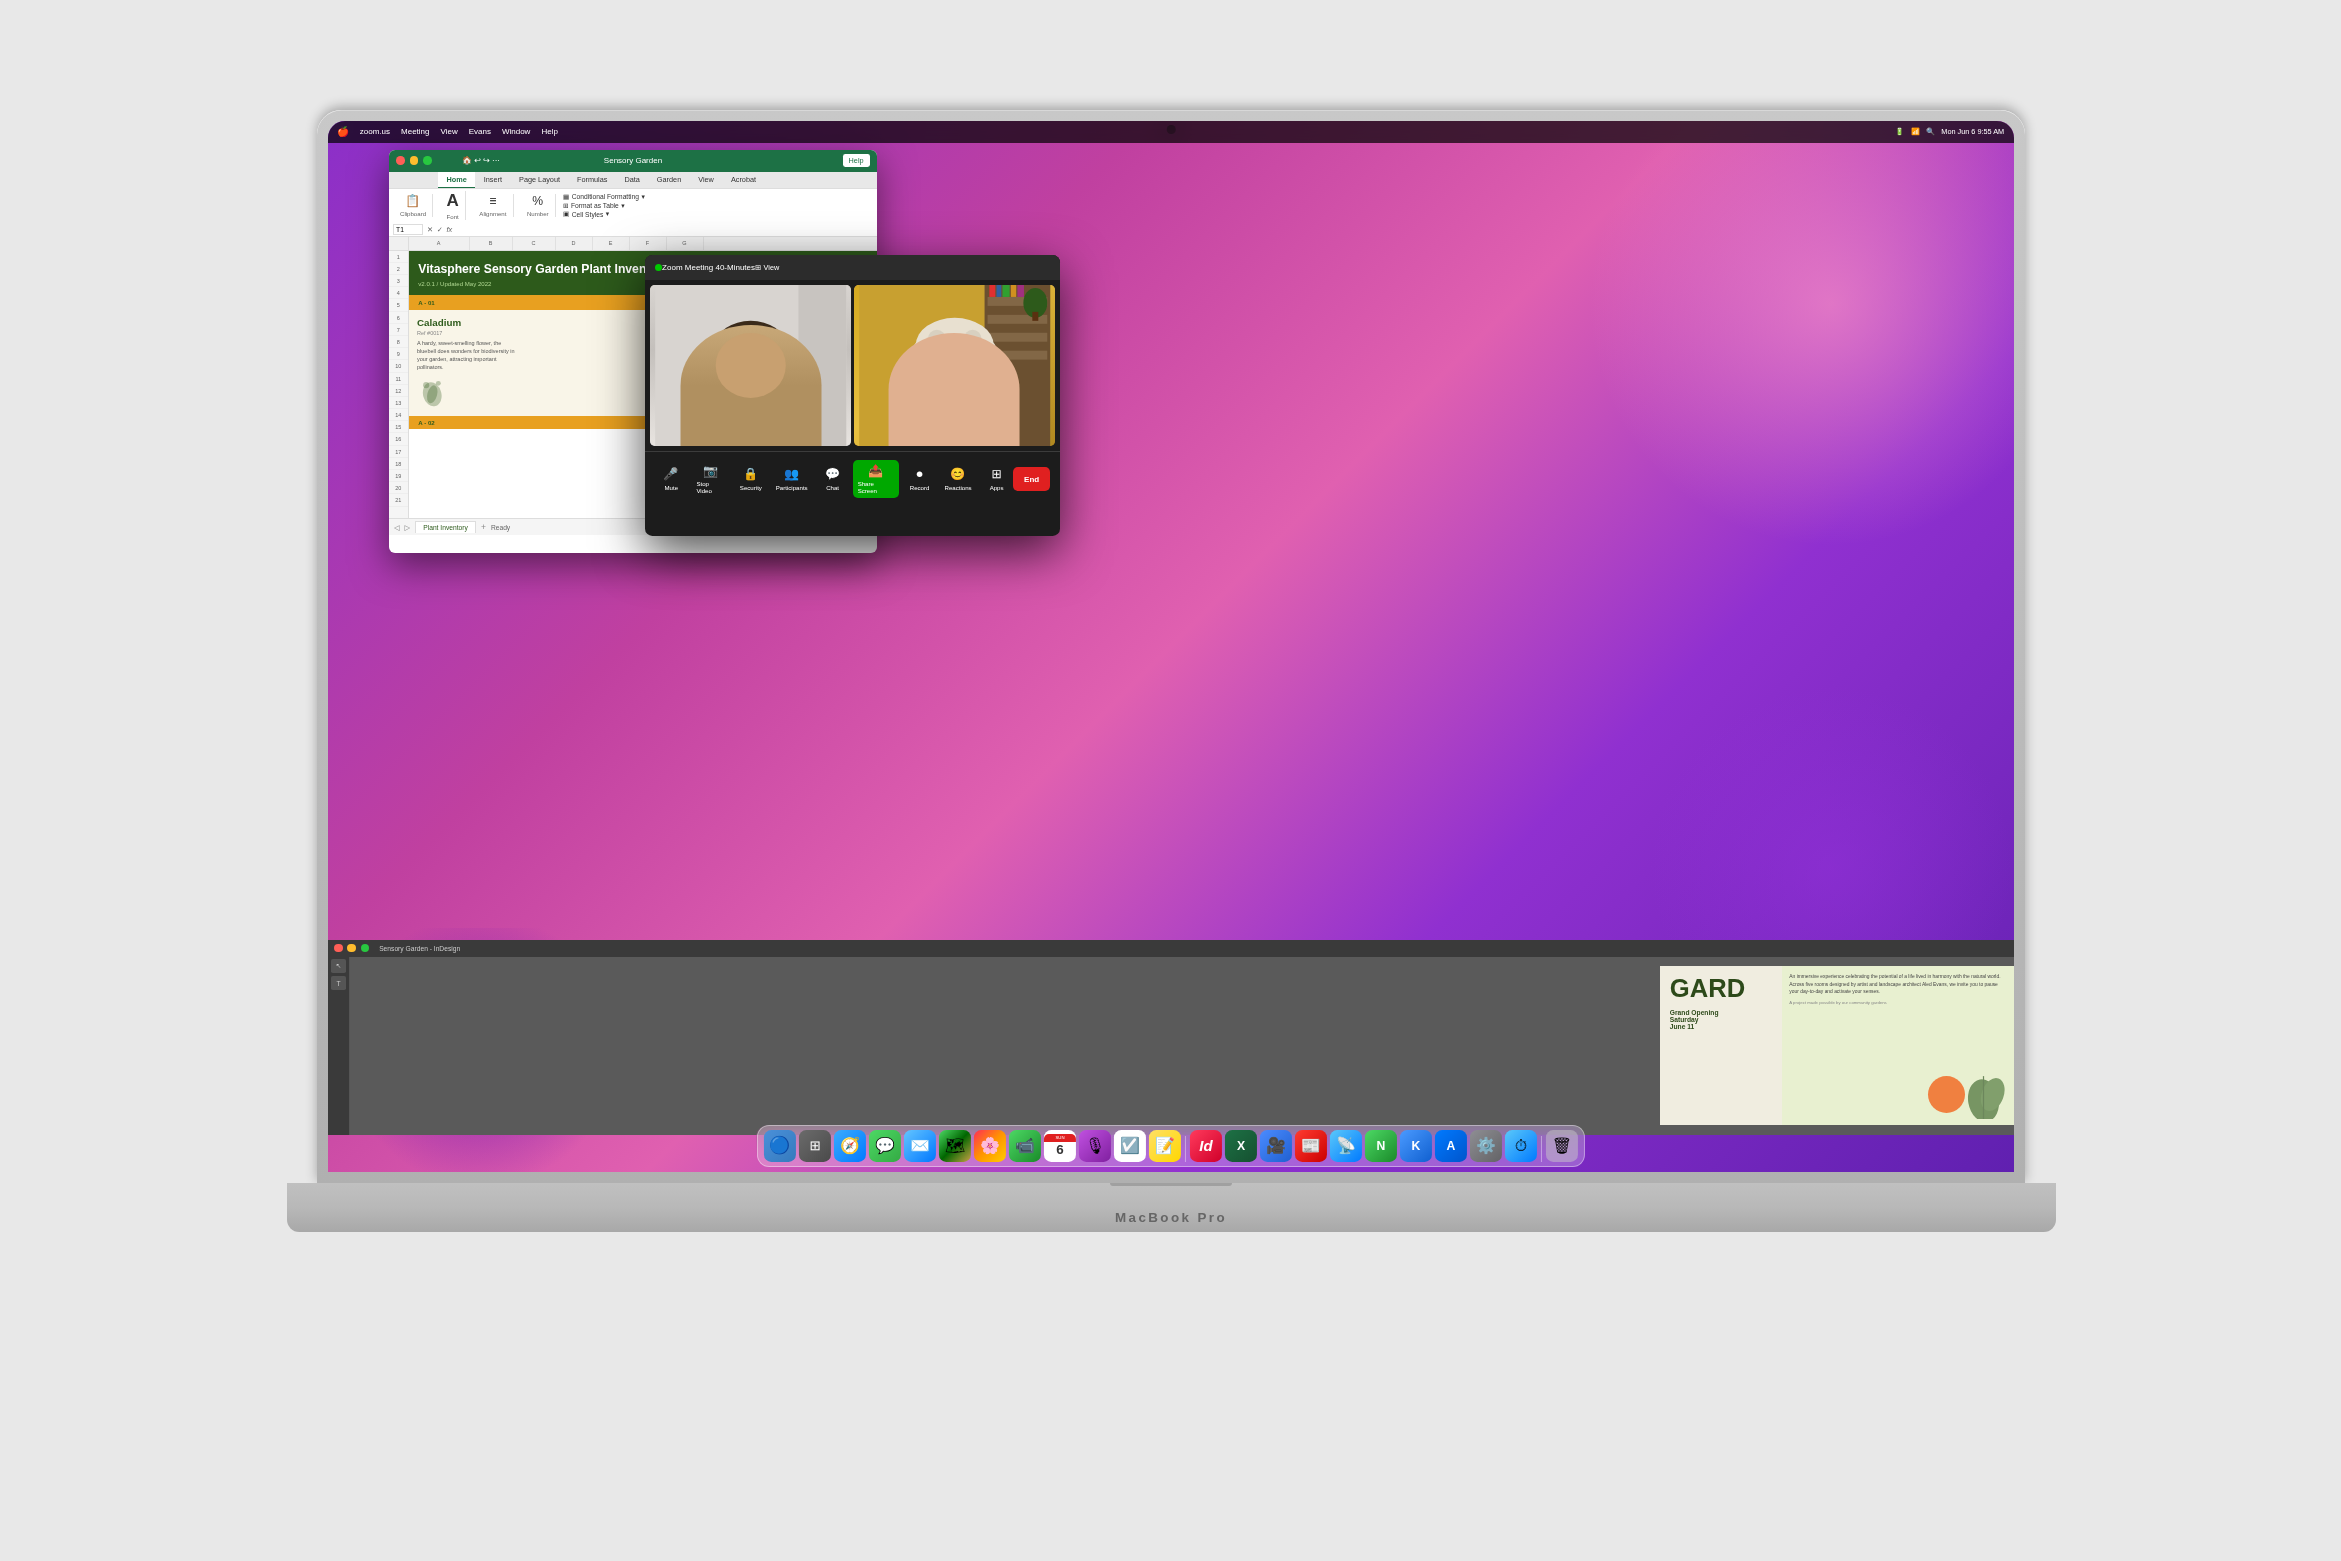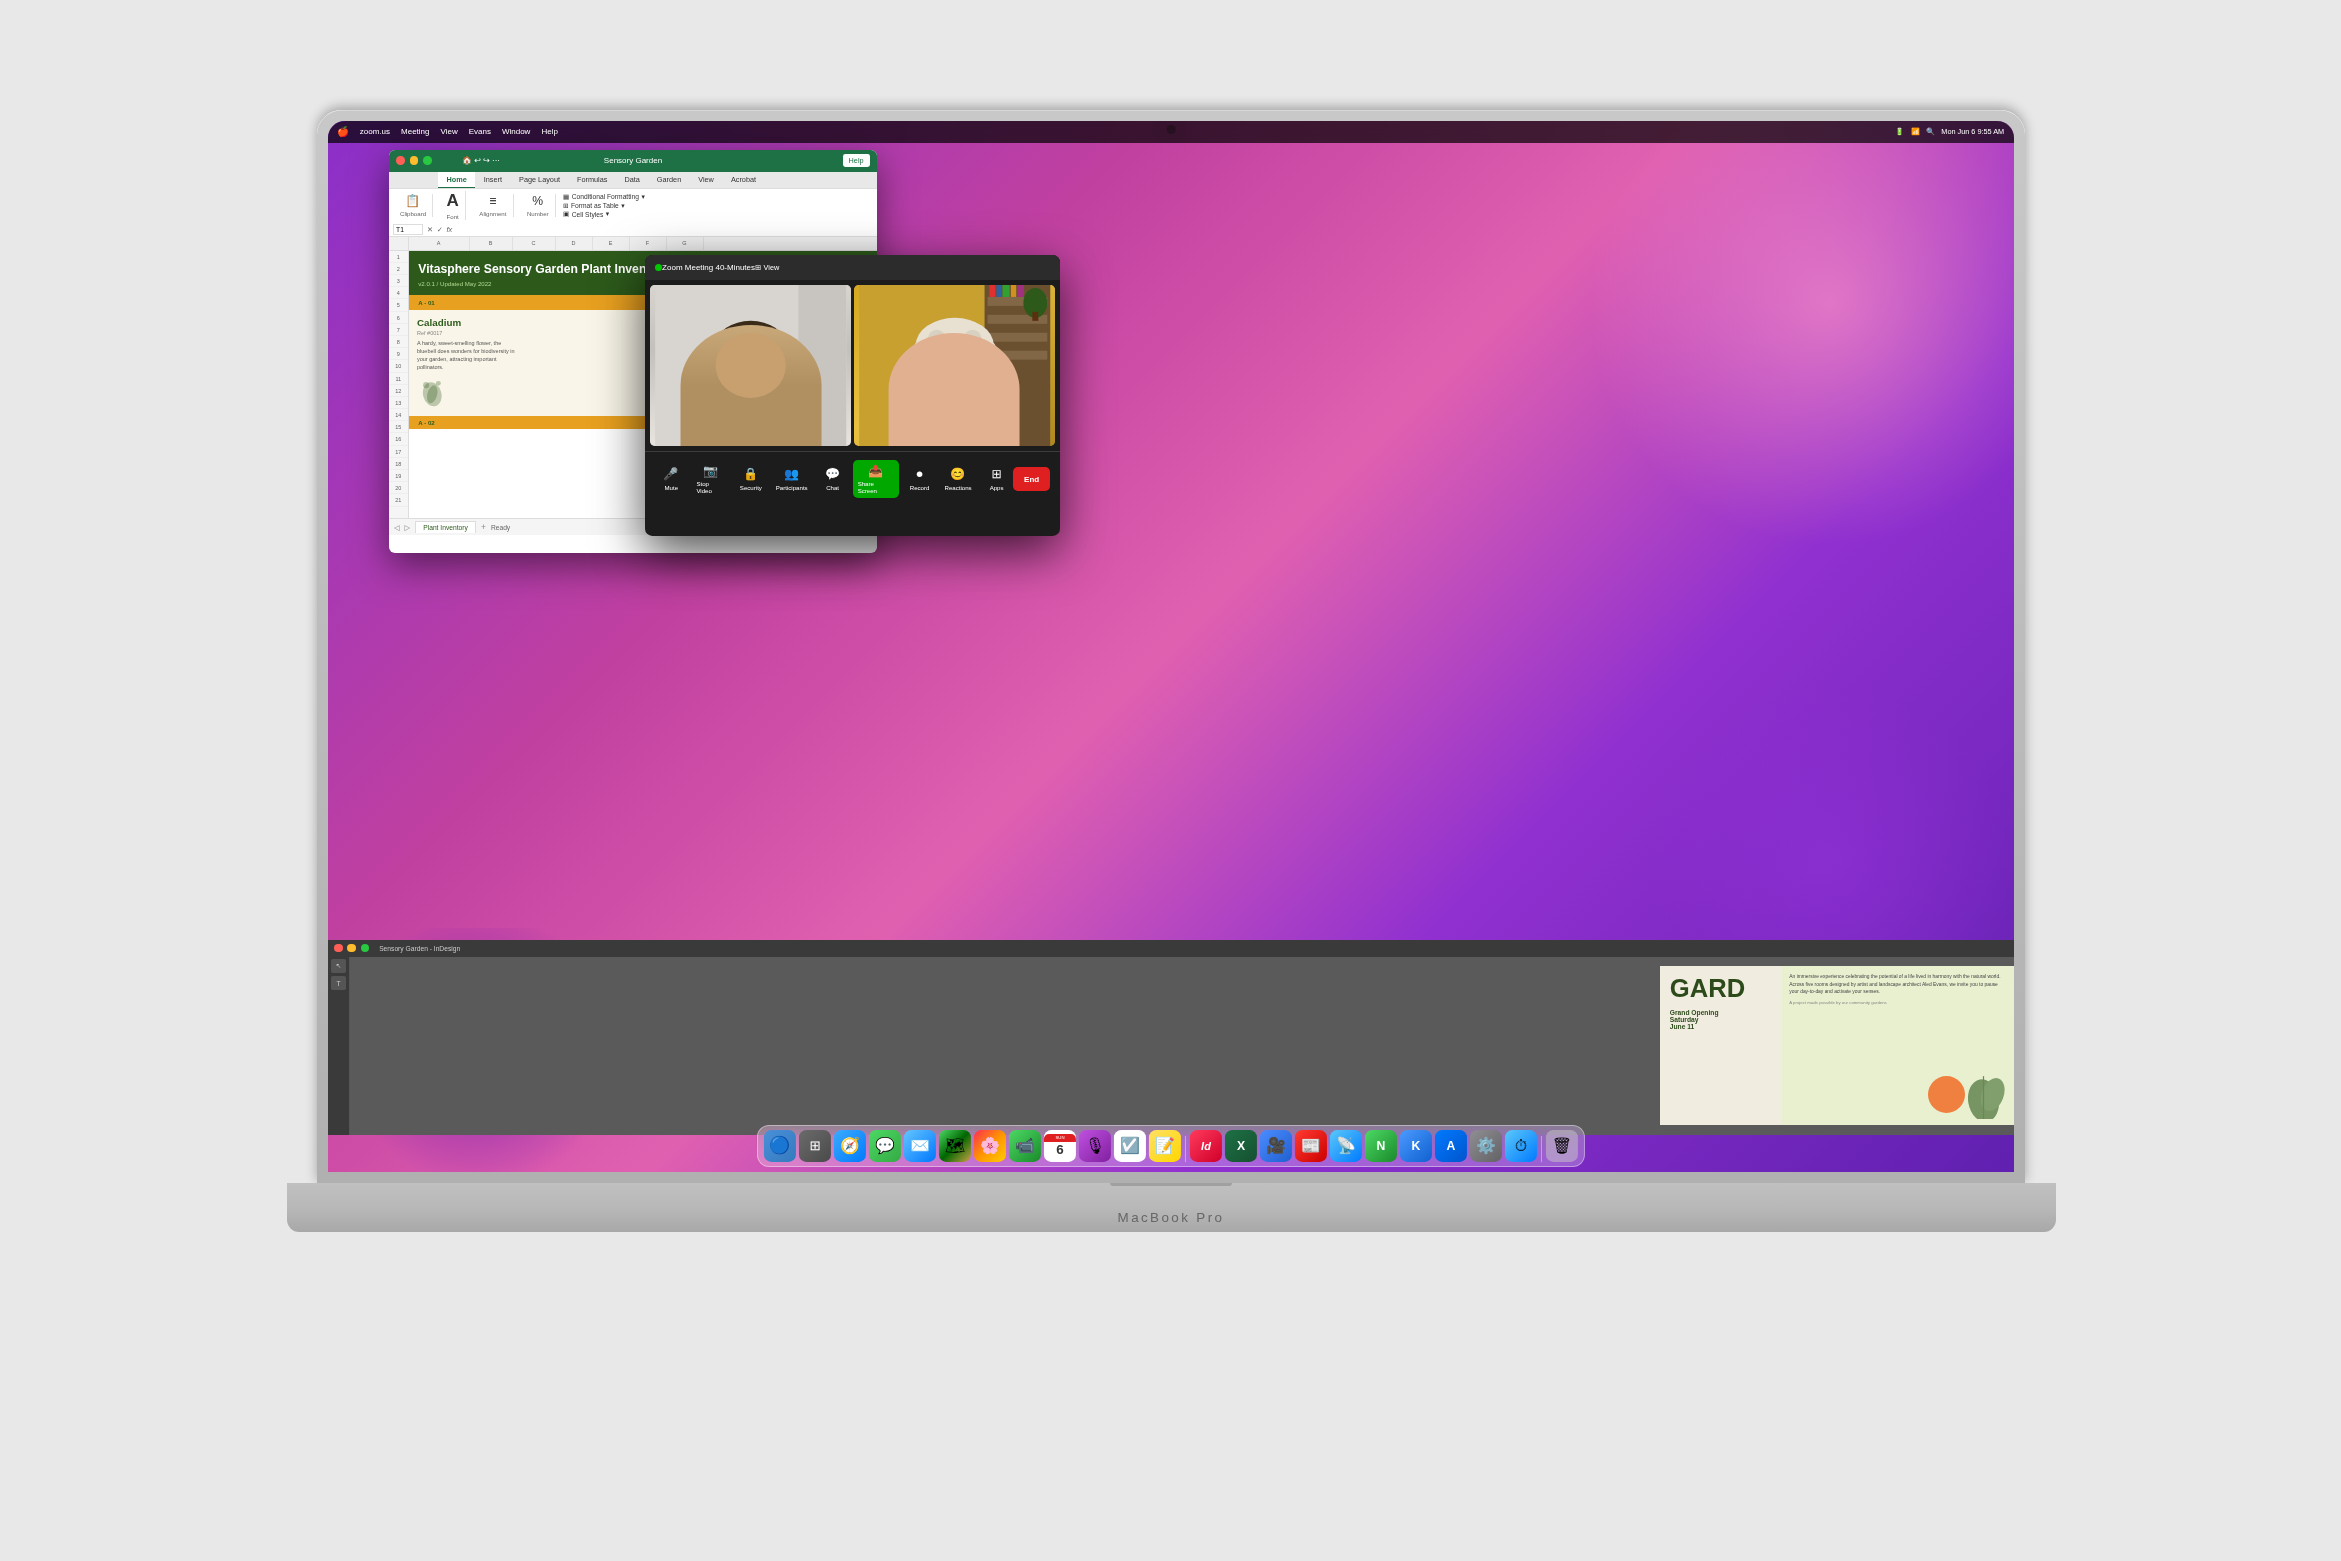--- a/index.html
+++ b/index.html
@@ -573,21 +573,21 @@
       position: relative;
       display: flex;
       align-items: center;
       justify-content: center;
     }
 
     .macbook-label {
       font-size: 13.4px;
       color: #666;
       letter-spacing: 2.4px;
-      font-weight: 400;
+      font-weight: 700;
       margin-top: 20px;
     }
 
     .macbook-trackpad-notch {
       position: absolute;
       top: 0;
       left: 50%;
       transform: translateX(-50%);
       width: 122px;
       height: 3.7px;
@@ -1121,21 +1121,21 @@
               <span style="font-size:16px;">☑️</span>
             </div>
 
             <div class="dock-icon dock-notes">
               <span style="font-size:16px;">📝</span>
             </div>
 
             <div class="dock-divider"></div>
 
             <div class="dock-icon dock-indesign">
-              <span style="font-size:11px;color:white;font-weight:700;font-style:italic;">Id</span>
+              <span style="font-size:15px;color:white;font-weight:700;font-style:italic;">Id</span>
             </div>
 
             <div class="dock-icon dock-excel">
               <span style="font-size:12.2px;color:white;font-weight:700;">X</span>
             </div>
 
             <div class="dock-icon dock-zoom">
               <span style="font-size:16px;">🎥</span>
             </div>
 

